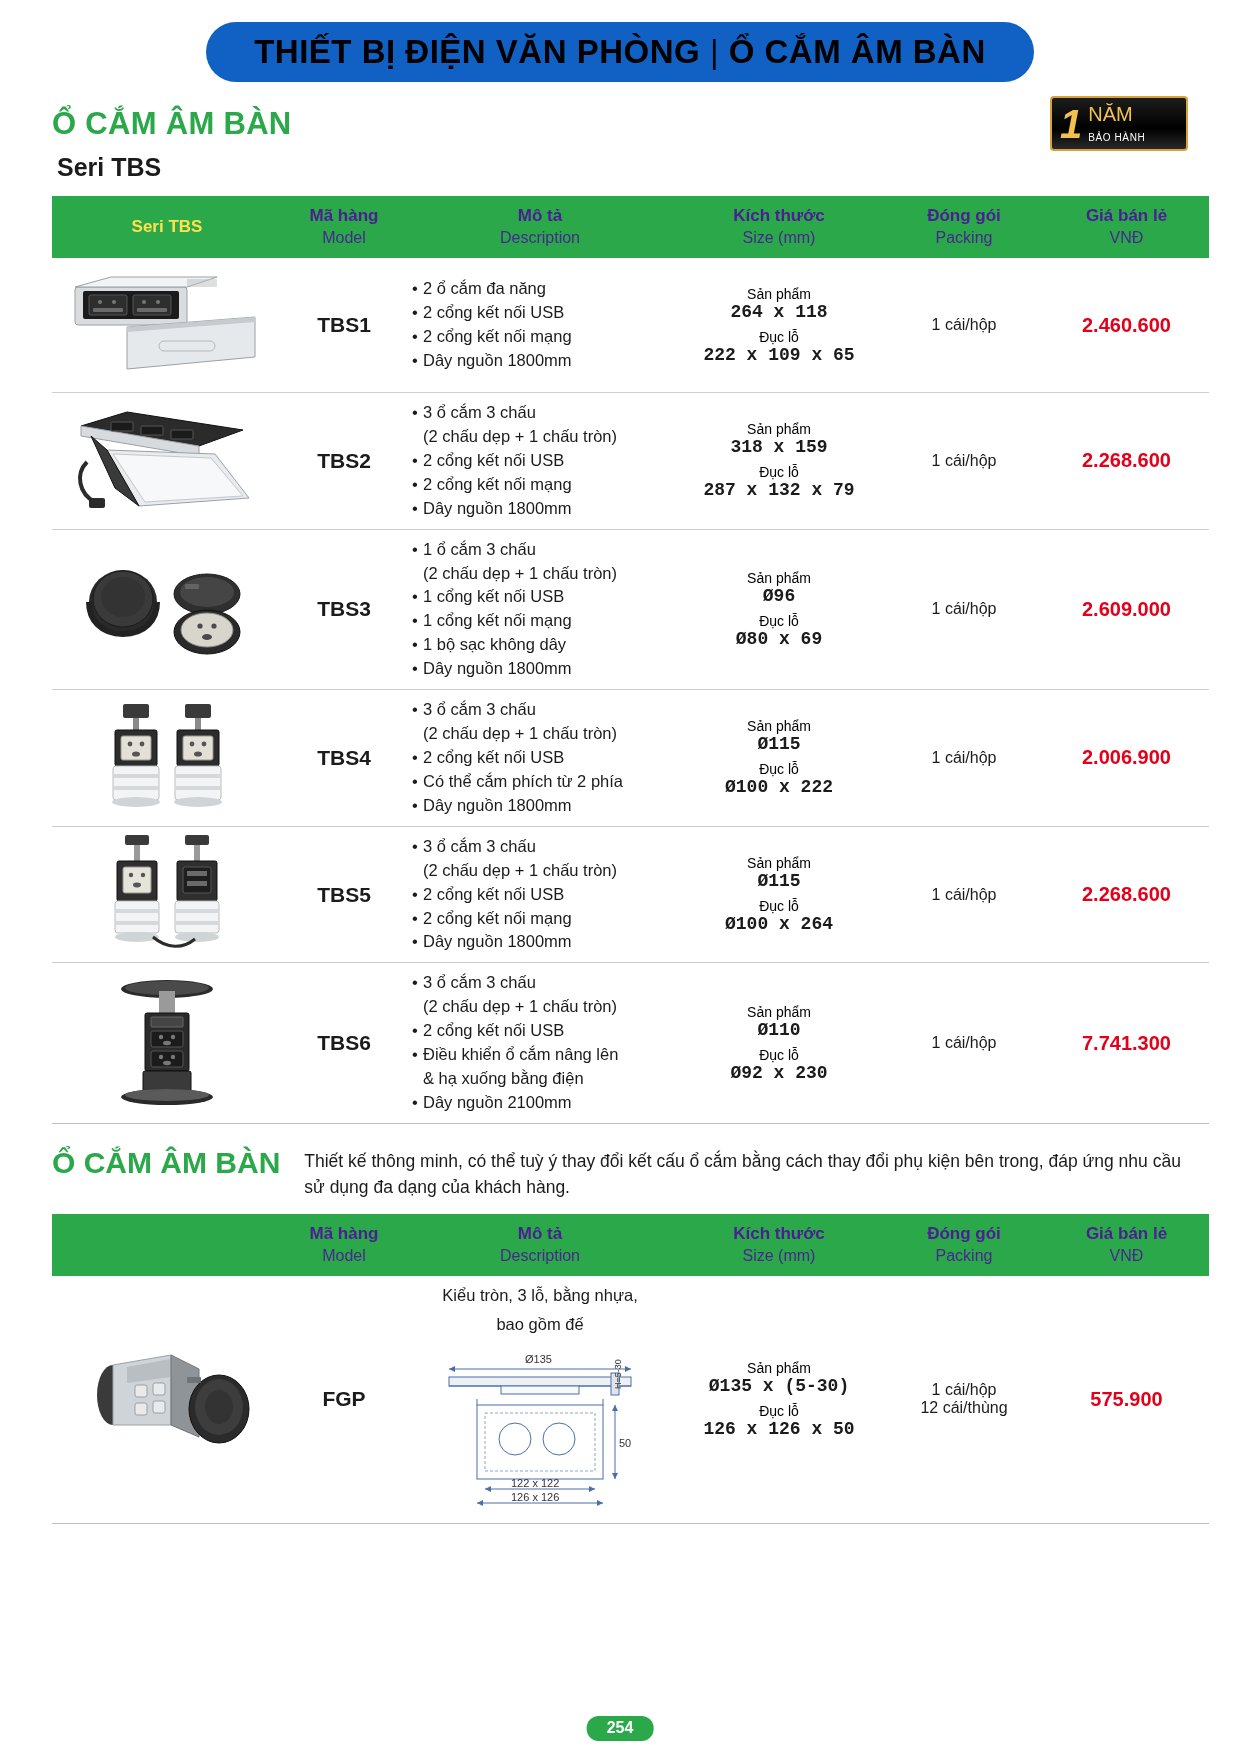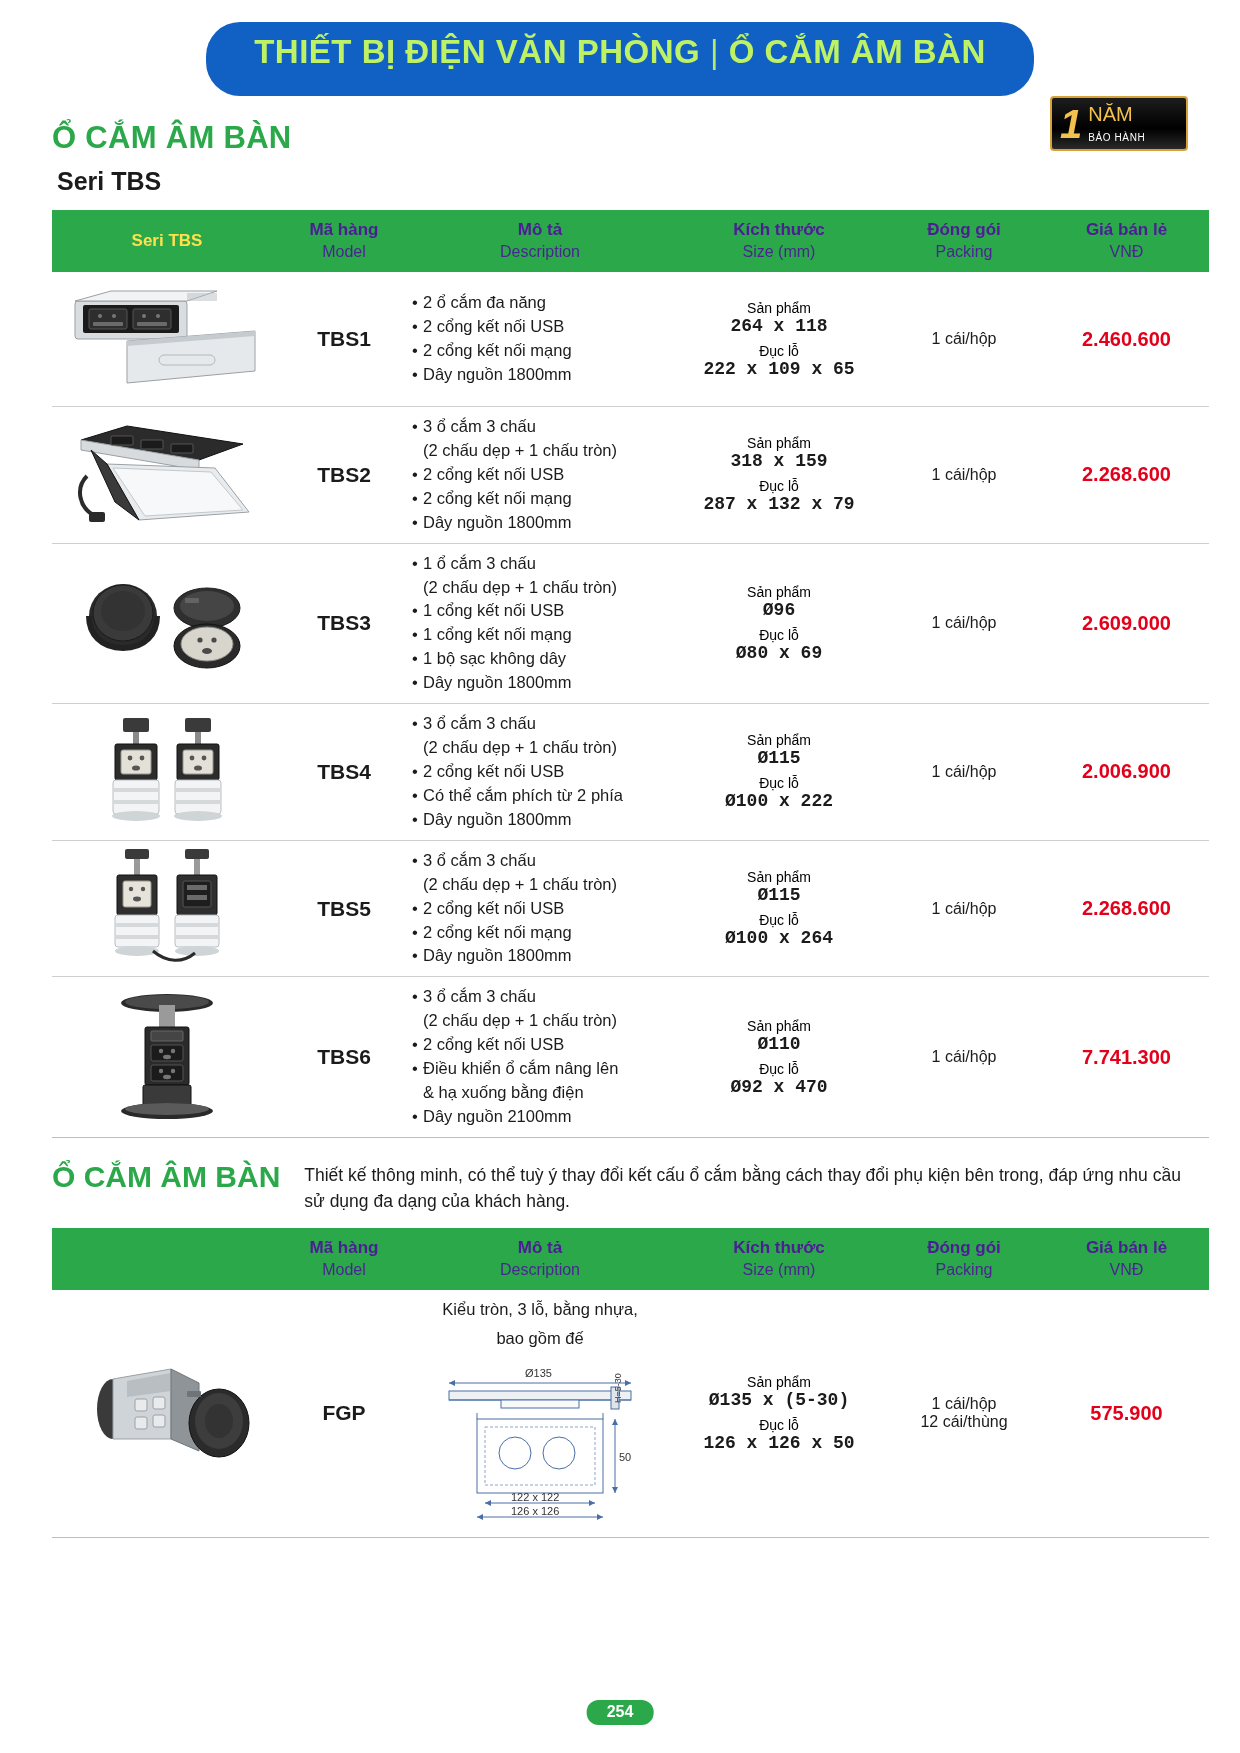--- a/index.html
+++ b/index.html
@@ -15,23 +15,23 @@
   }
 
   
   .banner-wrap {
     padding: 22px 0 0 0;
     display: flex;
     justify-content: center;
   }
   .banner {
     background: #1161c4;
-    color: #bef264;
+    color: #000000;
     border-radius: 34px;
-    padding: 13px 48px 28px 48px;
+    padding: 13px 48px 14px 48px;
     font-size: 33px;
     font-weight: bold;
     letter-spacing: .5px;
     white-space: nowrap;
     line-height: 1;
   }
   .banner .sep { font-weight: normal; opacity:.95; }
 
   
   .sect {
@@ -165,21 +165,21 @@
 
   
   .drawing { text-align:center; }
   .drawing .cap { font-size: 16.5px; line-height:1.4; margin-bottom: 6px; }
 
   
   .pagenum {
     position: absolute;
     left: 50%;
     transform: translateX(-50%);
-    bottom: 28px;
+    bottom: 12px;
     background: #2aa84a;
     color: #fff;
     border-radius: 12px;
     padding: 3px 20px 4px 20px;
     font-size: 16px;
     font-weight: bold;
   }
 </style>
 </head>
 <body>
@@ -495,21 +495,21 @@
           <li class="bullet">2 cổng kết nối USB</li>
           <li class="bullet">Điều khiển ổ cắm nâng lên</li>
           <li>&amp; hạ xuống bằng điện</li>
           <li class="bullet">Dây nguồn 2100mm</li>
         </ul>
       </td>
       <td class="col-size size">
         <div class="lbl">Sản phẩm</div>
         <div class="val">Ø110</div>
         <div class="lbl">Đục lỗ</div>
-        <div class="val last">Ø92 x 470</div>
+        <div class="val last">Ø92 x 230</div>
       </td>
       <td class="col-pack pack">1 cái/hộp</td>
       <td class="col-price">
         <span class="price">7.741.300</span>
       </td>
     </tr>
   </tbody>
 </table>
 
 <div class="sect2">

